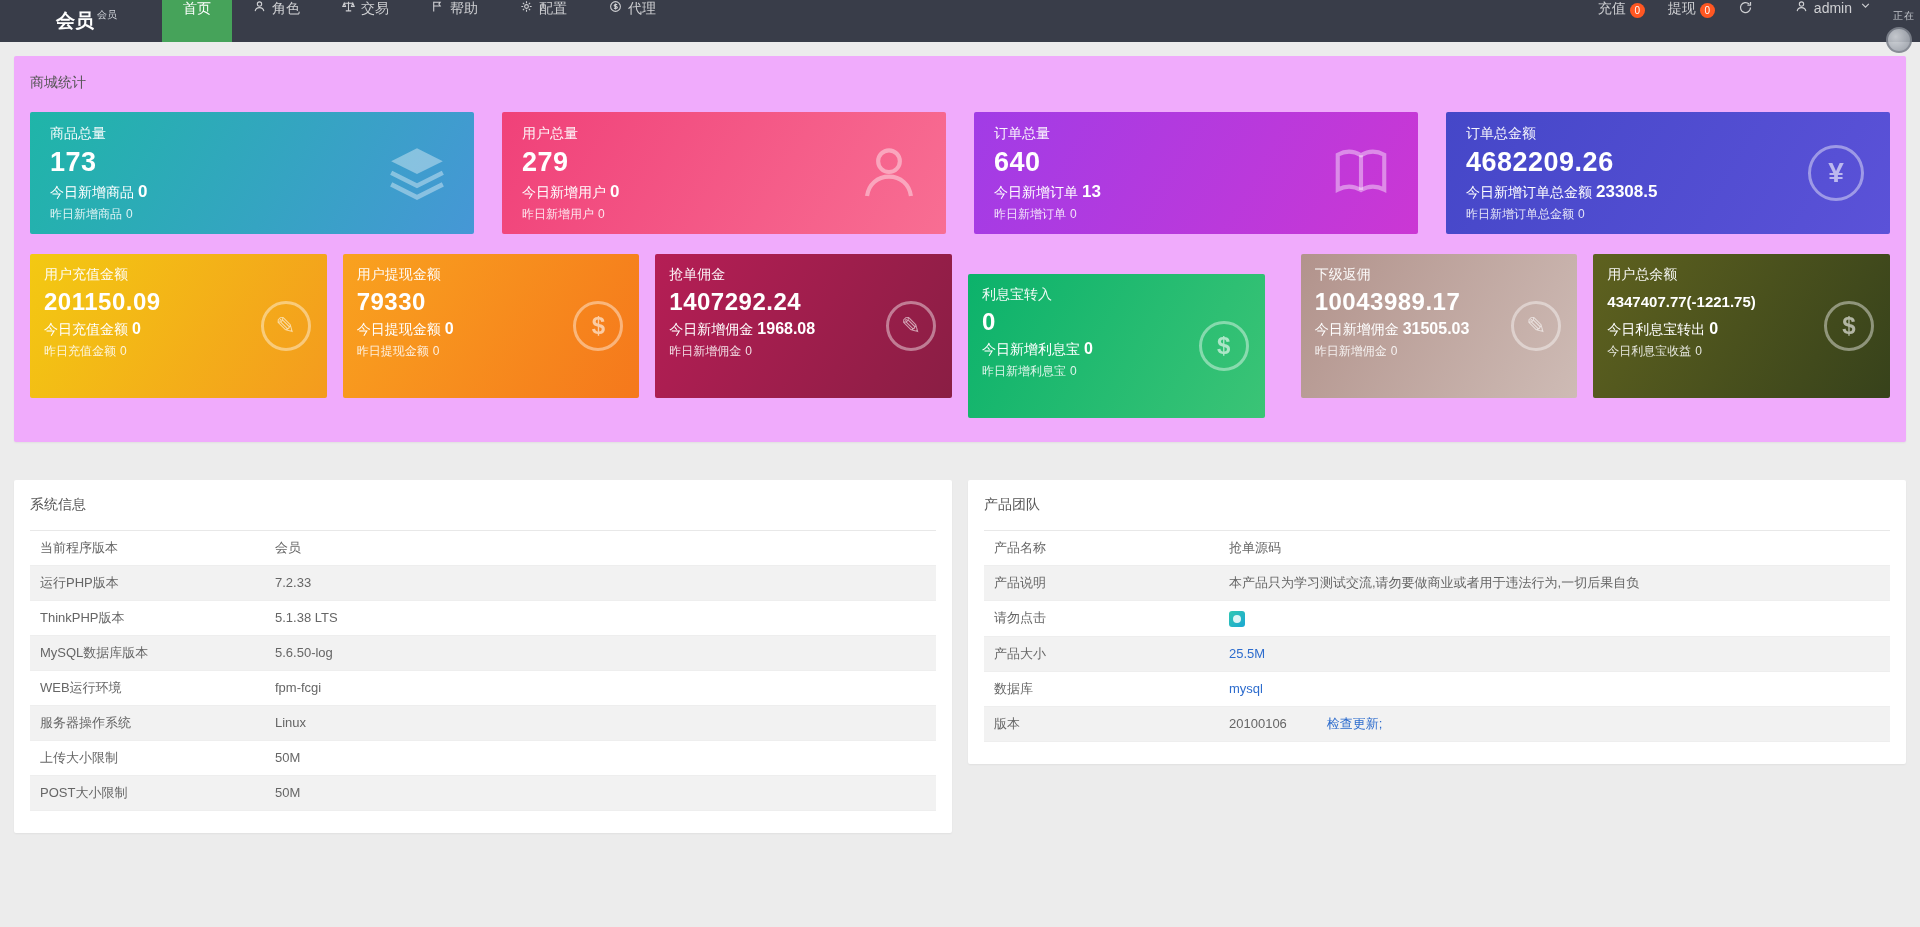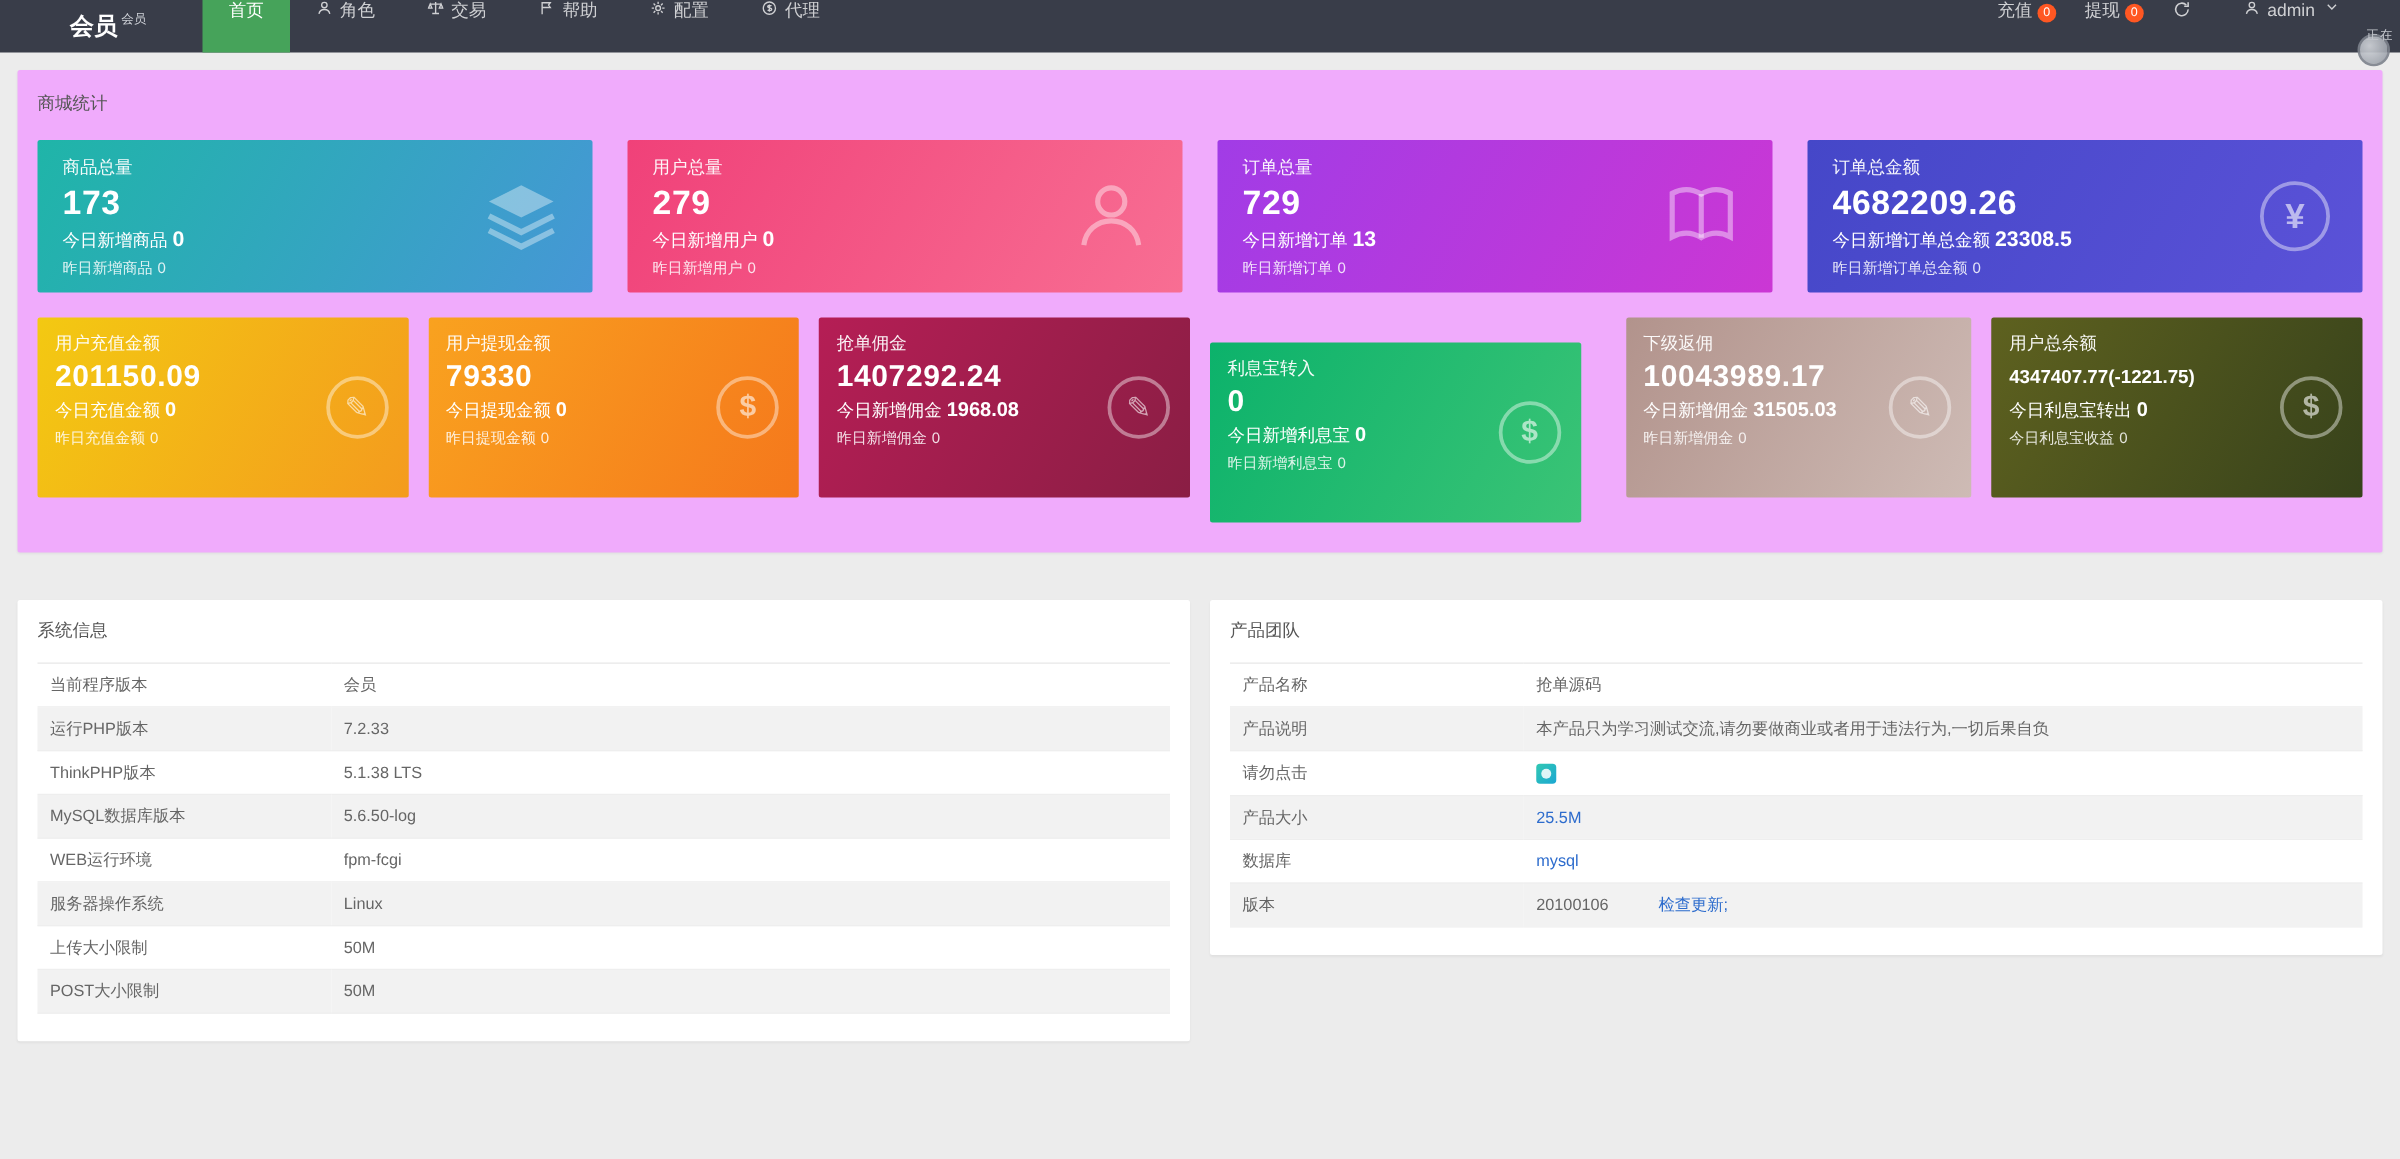--- a/index.html
+++ b/index.html
@@ -16,21 +16,21 @@
   .logo{width:162px;display:flex;align-items:center;padding-left:56px;color:#fff;font-size:19px;font-weight:bold;cursor:pointer}
   .logo sup{font-size:10px;color:#cfd2d8;margin-left:3px;transform:translateY(-6px);font-weight:normal}
   nav{display:flex}
   .nav-item{display:flex;align-items:flex-start;gap:6px;padding:0 21px;color:#cfd0d3;font-size:14px;cursor:pointer;position:relative;text-decoration:none;user-select:none}
   .nav-item.active{background:var(--active);color:#fff}
   .header-right{margin-left:auto;display:flex;padding-right:28px}
   .badge{position:absolute;top:3px;right:2px;background:var(--badge);color:#fff;border-radius:9px;height:15px;min-width:15px;line-height:15px;font-size:10px;text-align:center;font-style:normal;padding:0 3px}
   .ni{width:13px;height:13px;flex:0 0 auto}
   .caret-svg{width:11px;height:11px;margin-left:2px}
   
-  .corner-text{position:absolute;top:21px;right:5px;font-size:10px;color:#c3c6cc;z-index:30;letter-spacing:1px}
+  .corner-text{position:absolute;top:9px;right:5px;font-size:10px;color:#c3c6cc;z-index:30;letter-spacing:1px}
   .corner-circle{position:absolute;top:27px;right:8px;width:26px;height:26px;border-radius:50%;
     background:radial-gradient(circle at 35% 35%,#d4d7dc,#8f959f);border:2px solid #7d828c;opacity:.9;z-index:20;cursor:pointer}
   
   .content{padding:14px 14px 0}
   .panel{background:#f0abfc;border-radius:2px;box-shadow:0 1px 2px rgba(0,0,0,.05);padding:18px 16px 24px}
   .panel-title{font-size:14px;color:#555;margin-bottom:20px}
   .tile-grid1{display:grid;grid-template-columns:repeat(4,1fr);gap:28px}
   .tile-grid2{display:grid;grid-template-columns:repeat(6,1fr);gap:16px;margin-top:20px}
   .tile{position:relative;border-radius:2px;color:#fff;padding:13px 20px 12px;overflow:hidden}
   .tile-lg{height:122px}
@@ -176,21 +176,21 @@
         <div class="t-icon">
           <svg class="ico-lg" viewBox="0 0 24 24">
               <circle cx="12" cy="8" r="4.2" fill="none" stroke="rgba(255,255,255,.42)" stroke-width="1.6"></circle>
               <path d="M3.5 21.5c.6-4.5 4-7.5 8.5-7.5s7.9 3 8.5 7.5" fill="none" stroke="rgba(255,255,255,.42)" stroke-width="1.6"></path>
             </svg>
         </div>
       </div>
 
       <div class="tile tile-lg" style="background: linear-gradient(120deg, rgb(161, 60, 230), rgb(203, 55, 212));">
         <div class="t-title">订单总量</div>
-        <div class="t-value">729</div>
+        <div class="t-value">640</div>
         <div class="t-today"><span>今日新增订单</span><b>13</b></div>
         <div class="t-yest"><span>昨日新增订单</span><span>0</span></div>
         <div class="t-icon">
           <svg class="ico-lg" viewBox="0 0 24 24">
               <path d="M3 5.5c3-1.6 6-1.6 9 .2 3-1.8 6-1.8 9-.2V19c-3-1.6-6-1.6-9 .2-3-1.8-6-1.8-9-.2z" fill="none" stroke="rgba(255,255,255,.42)" stroke-width="1.6"></path>
               <path d="M12 5.7V19.2" stroke="rgba(255,255,255,.42)" stroke-width="1.6"></path>
             </svg>
         </div>
       </div>
 

